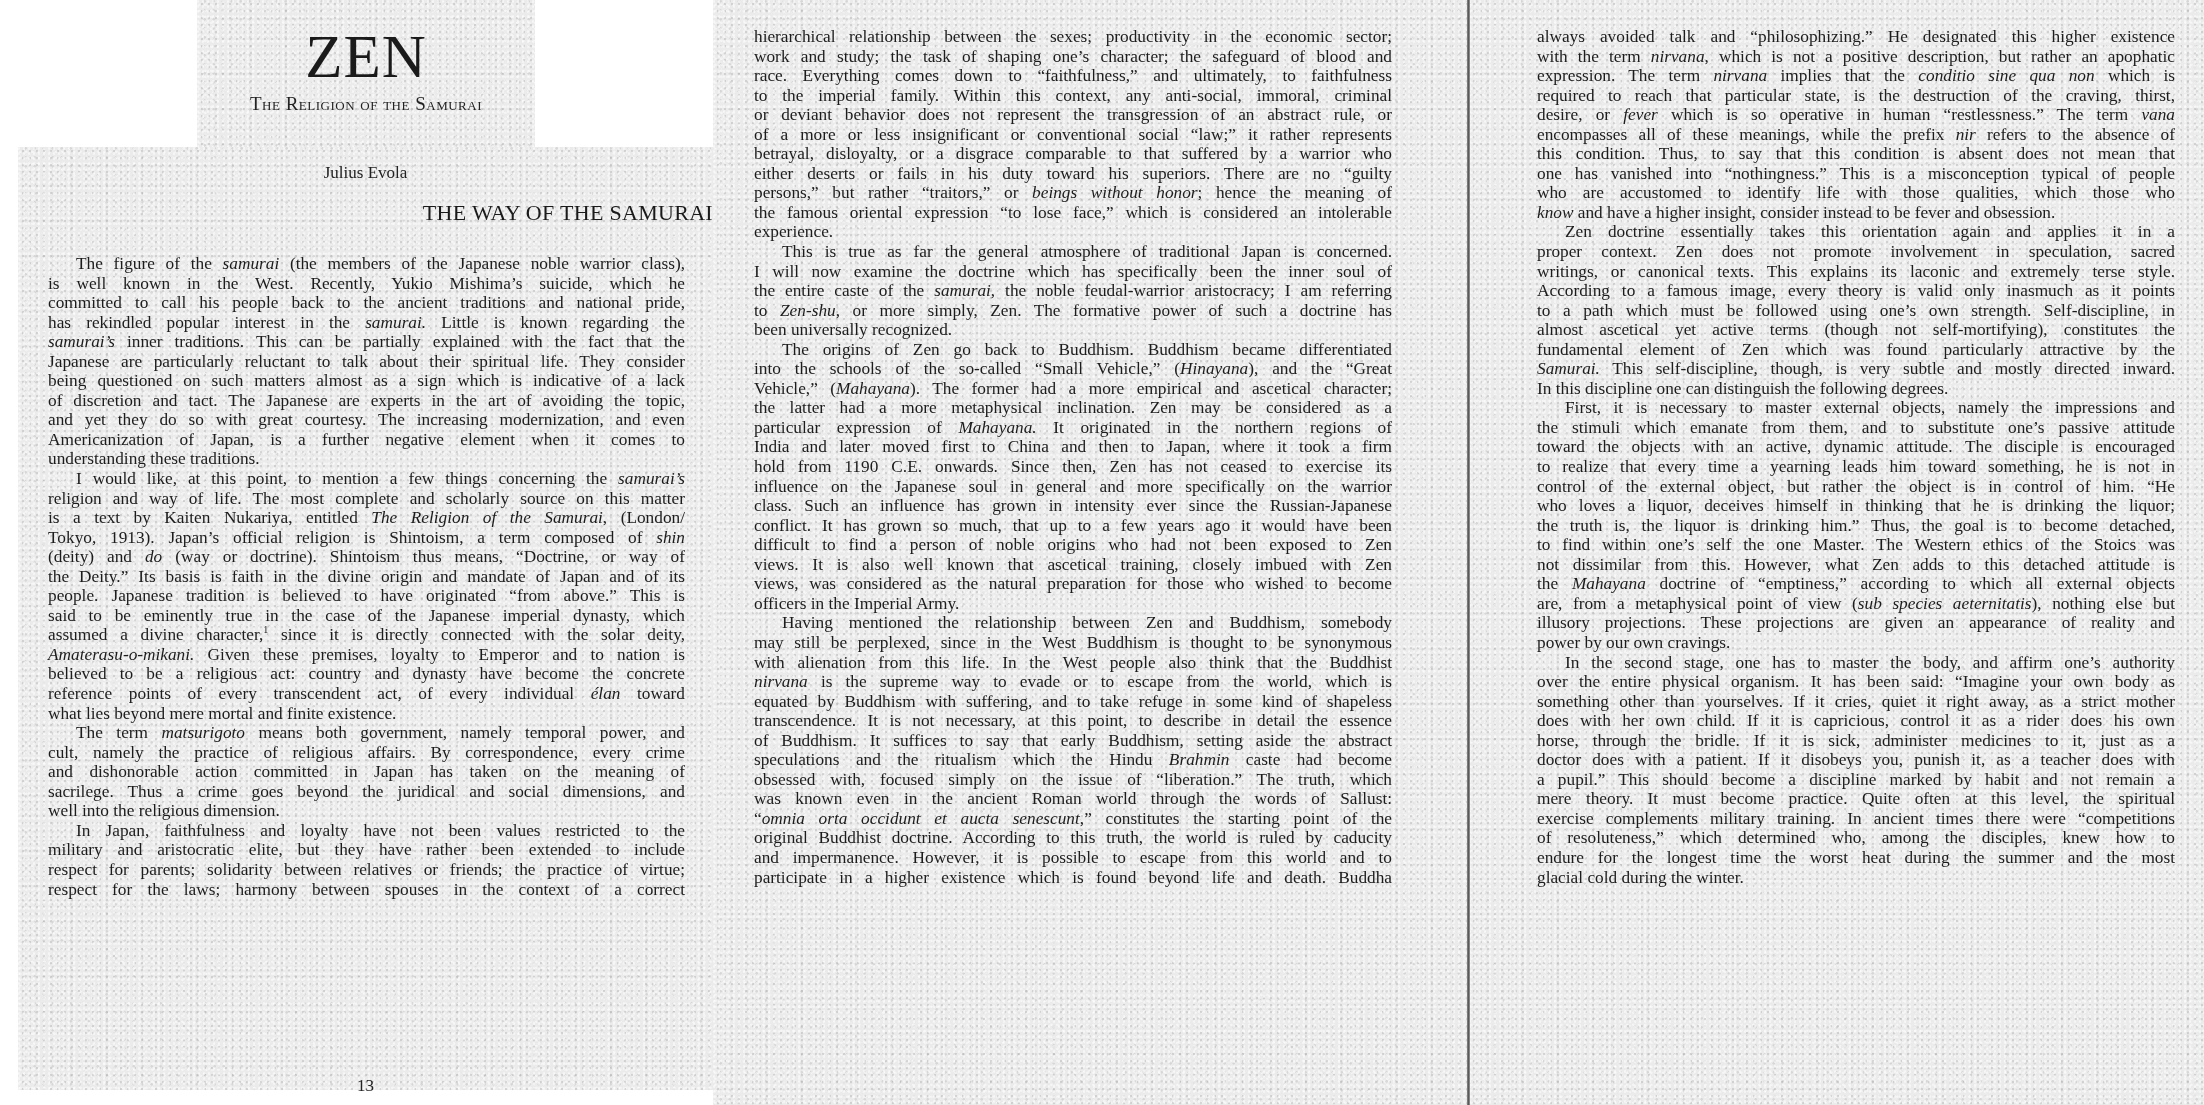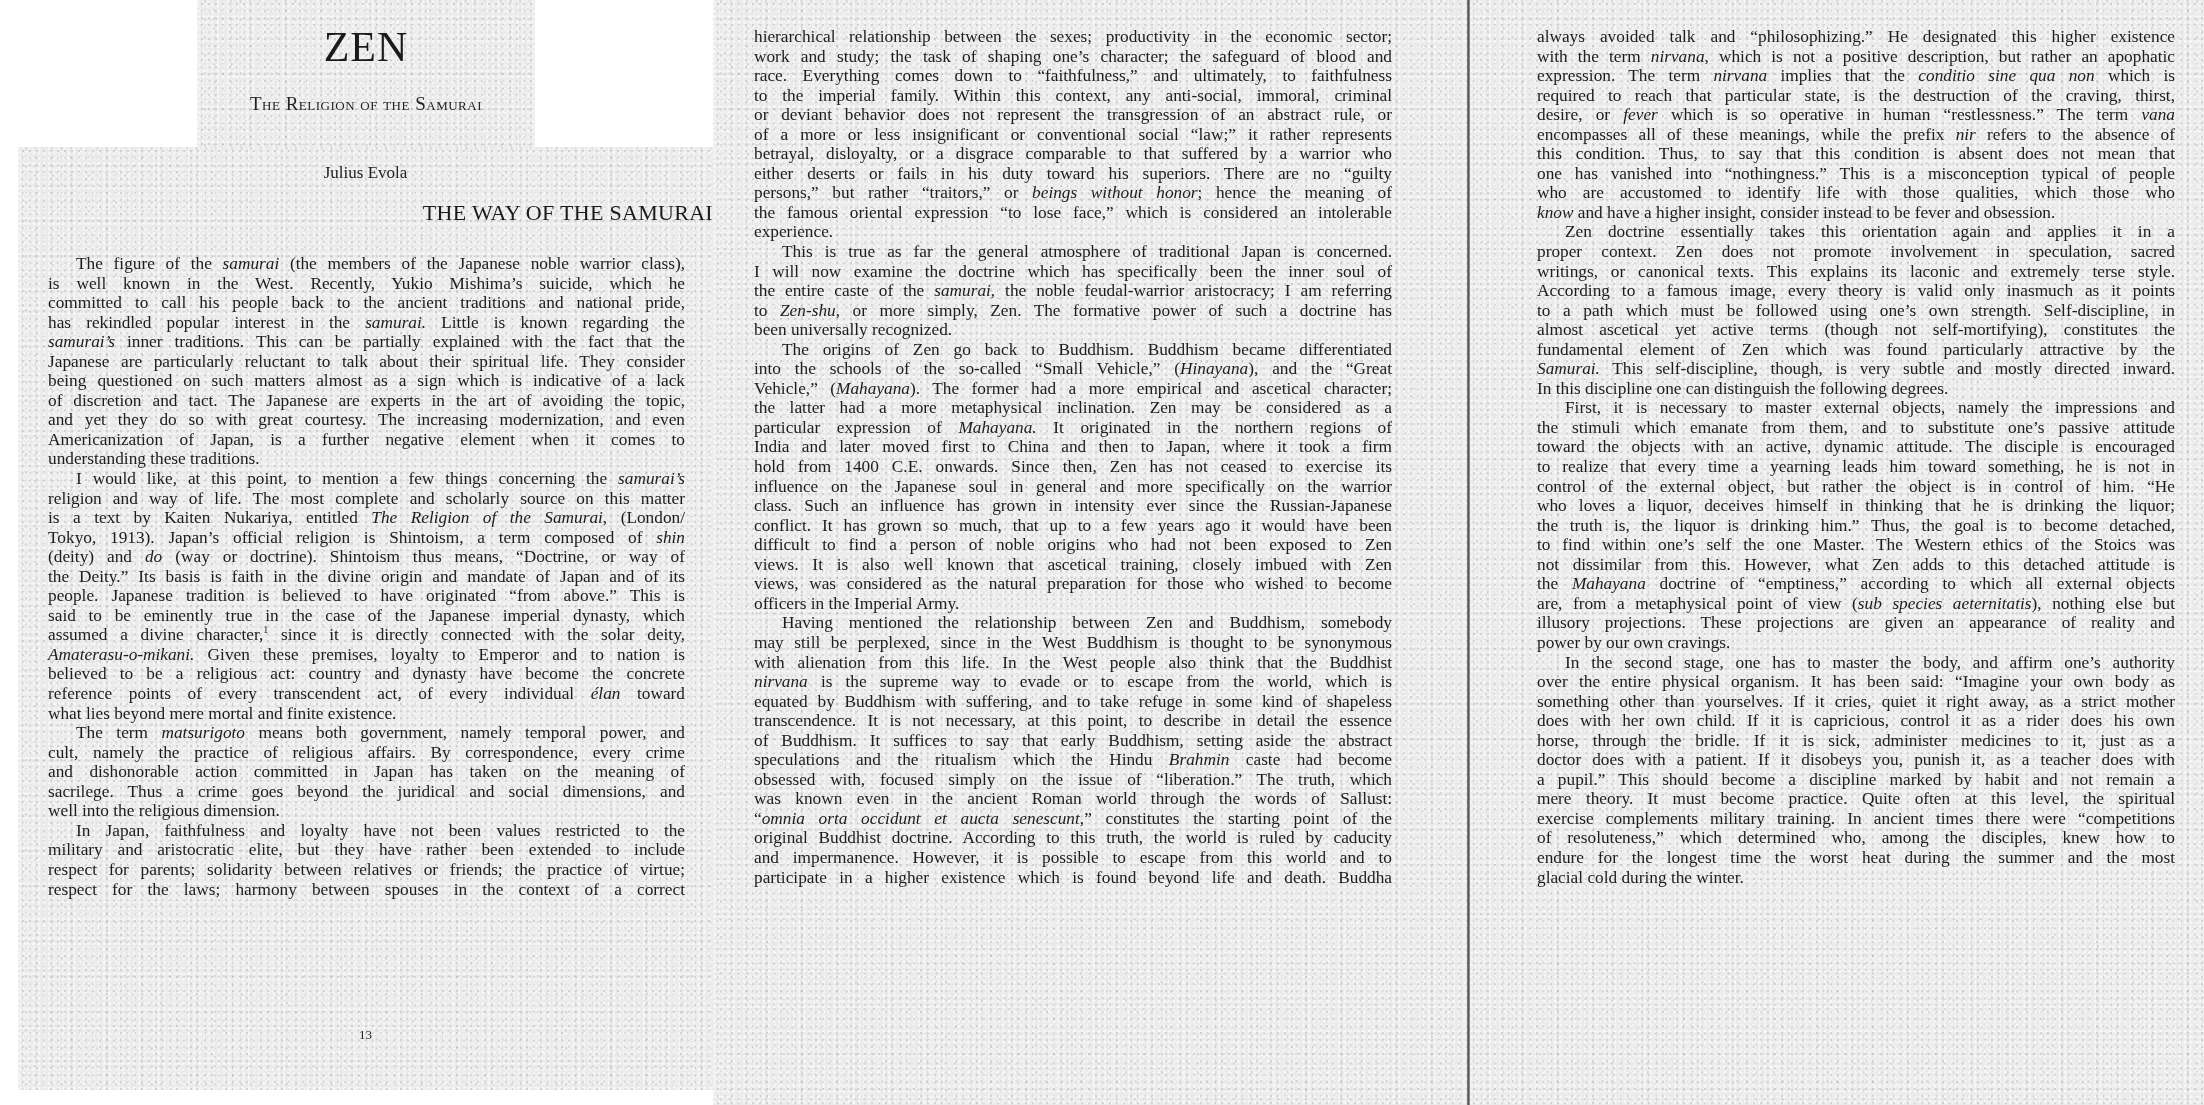--- a/index.html
+++ b/index.html
@@ -22,21 +22,21 @@
   #cover-block { left: 197px; top: 0; width: 338px; height: 147px; }
   #left-page { left: 18px; top: 147px; width: 695px; height: 943px; }
   #mid-page { left: 713px; top: 0; width: 756px; height: 1105px; }
   #right-page { left: 1469px; top: 0; width: 735px; height: 1105px; }
   #gutter {
     position: absolute; left: 1467px; top: 0; width: 3px; height: 1105px;
     background: linear-gradient(to right, #8a8a8a, #5a5a5a, #9a9a9a);
   }
   .title-zen {
     position: absolute; left: 197px; top: 26px; width: 338px; text-align: center;
-    font-family: "Liberation Serif", serif; font-size: 42px; letter-spacing: 1px;
+    font-family: "Liberation Serif", serif; font-size: 61px; letter-spacing: 1px;
     color: #1a1a1a; line-height: 1;
   }
   .subtitle {
     position: absolute; left: 197px; top: 93px; width: 338px; text-align: center;
     font-family: "Liberation Serif", serif; font-size: 19px; color: #222;
     font-variant: small-caps; letter-spacing: 0.5px;
   }
   .author {
     position: absolute; left: 18px; top: 163px; width: 695px; text-align: center;
     font-family: "Liberation Serif", serif; font-size: 17px; color: #222;
@@ -55,22 +55,22 @@
     display: block; height: 19.55px; line-height: 19.55px;
     text-align: justify; text-align-last: justify;
     white-space: nowrap; overflow: visible;
   }
   .col .ln.last { text-align-last: left; }
   .col .ln.ind { padding-left: 28px; }
   #col1 { left: 48px; top: 254px; width: 637px; }
   #col2 { left: 754px; top: 27px; width: 638px; }
   #col3 { left: 1537px; top: 27px; width: 638px; }
   .page-number {
-    position: absolute; left: 18px; top: 1027px; width: 695px; text-align: center;
-    font-family: "Liberation Serif", serif; font-size: 13px; color: #222;
+    position: absolute; left: 18px; top: 1076px; width: 695px; text-align: center;
+    font-family: "Liberation Serif", serif; font-size: 17px; color: #222;
   }
   i { font-style: italic; }
   sup { font-size: 10px; line-height: 0; }
 </style>
 </head>
 <body>
 
 <div class="paper" id="cover-block"></div>
 <div class="paper" id="left-page"></div>
 <div class="paper" id="mid-page"></div>
@@ -133,21 +133,21 @@
     <span class="ln">I will now examine the doctrine which has specifically been the inner soul of</span>
     <span class="ln">the entire caste of the <i>samurai</i>, the noble feudal-warrior aristocracy; I am referring</span>
     <span class="ln">to <i>Zen-shu</i>, or more simply, Zen. The formative power of such a doctrine has</span>
     <span class="ln last">been universally recognized.</span>
     <span class="ln ind">The origins of Zen go back to Buddhism. Buddhism became differentiated</span>
     <span class="ln">into the schools of the so-called “Small Vehicle,” (<i>Hinayana</i>), and the “Great</span>
     <span class="ln">Vehicle,” (<i>Mahayana</i>). The former had a more empirical and ascetical character;</span>
     <span class="ln">the latter had a more metaphysical inclination. Zen may be considered as a</span>
     <span class="ln">particular expression of <i>Mahayana.</i> It originated in the northern regions of</span>
     <span class="ln">India and later moved first to China and then to Japan, where it took a firm</span>
-    <span class="ln">hold from 1400 C.E. onwards. Since then, Zen has not ceased to exercise its</span>
+    <span class="ln">hold from 1190 C.E. onwards. Since then, Zen has not ceased to exercise its</span>
     <span class="ln">influence on the Japanese soul in general and more specifically on the warrior</span>
     <span class="ln">class. Such an influence has grown in intensity ever since the Russian-Japanese</span>
     <span class="ln">conflict. It has grown so much, that up to a few years ago it would have been</span>
     <span class="ln">difficult to find a person of noble origins who had not been exposed to Zen</span>
     <span class="ln">views. It is also well known that ascetical training, closely imbued with Zen</span>
     <span class="ln">views, was considered as the natural preparation for those who wished to become</span>
     <span class="ln last">officers in the Imperial Army.</span>
     <span class="ln ind">Having mentioned the relationship between Zen and Buddhism, somebody</span>
     <span class="ln">may still be perplexed, since in the West Buddhism is thought to be synonymous</span>
     <span class="ln">with alienation from this life. In the West people also think that the Buddhist</span>

